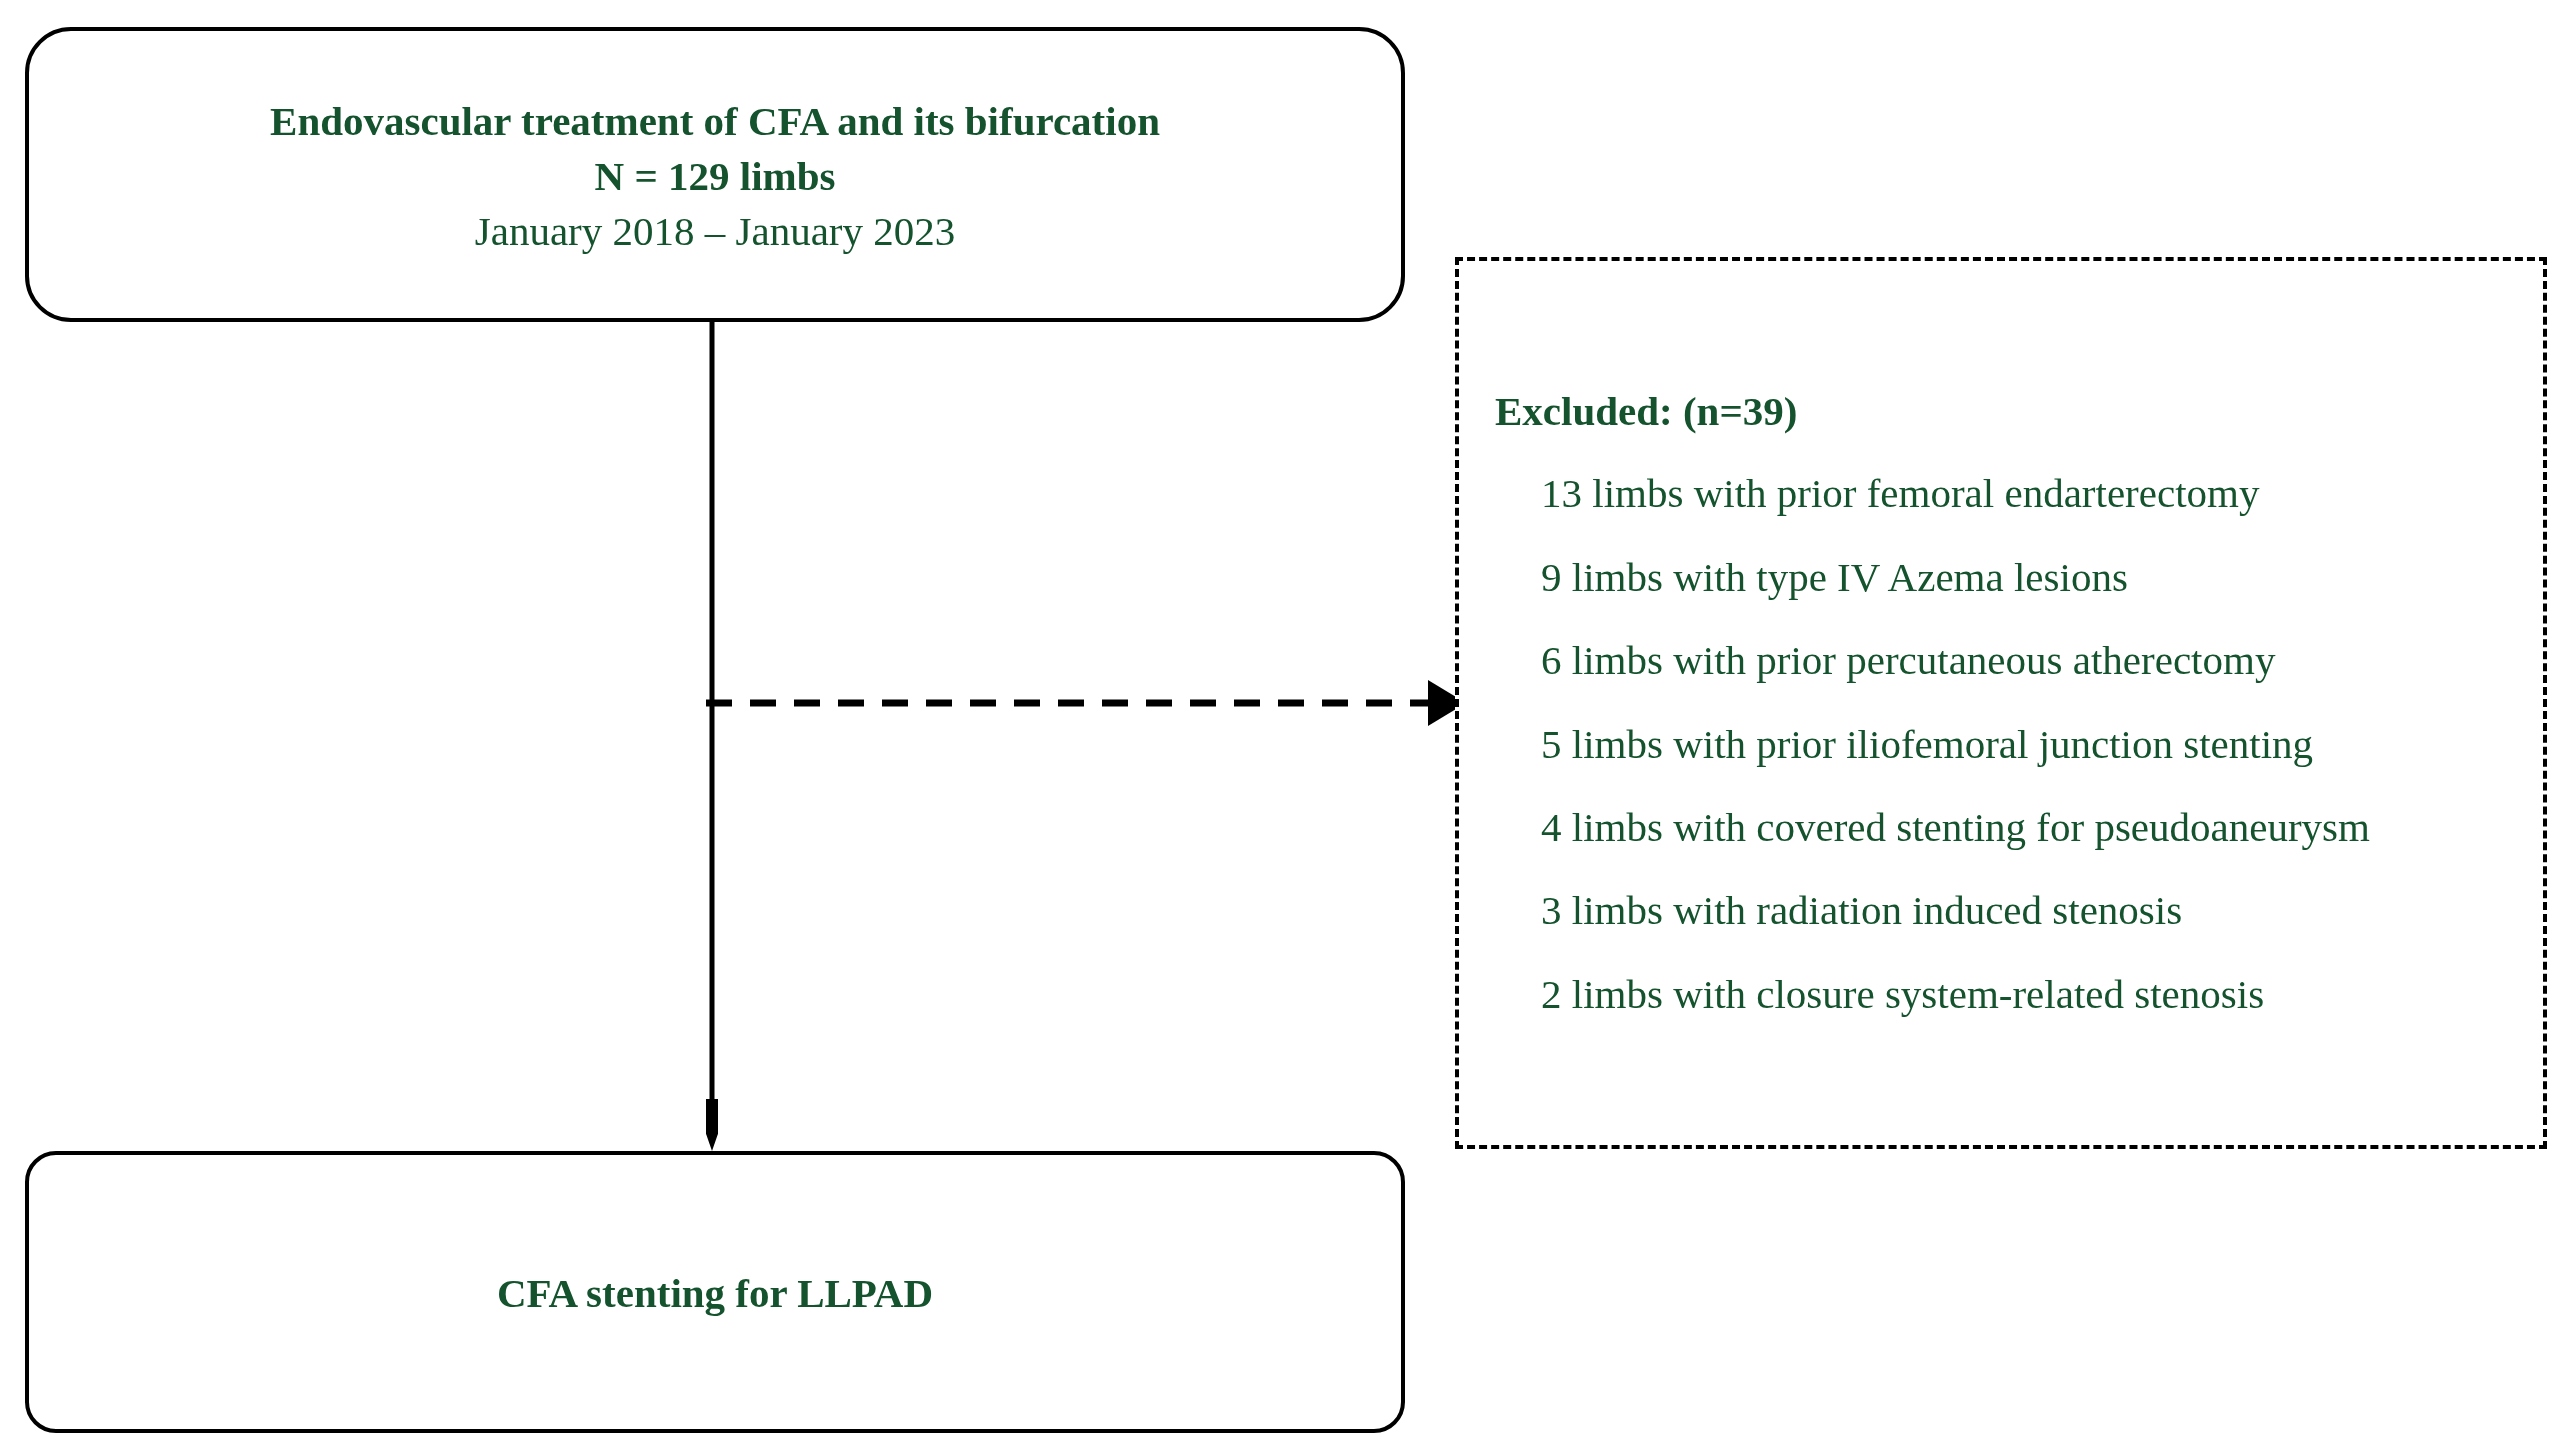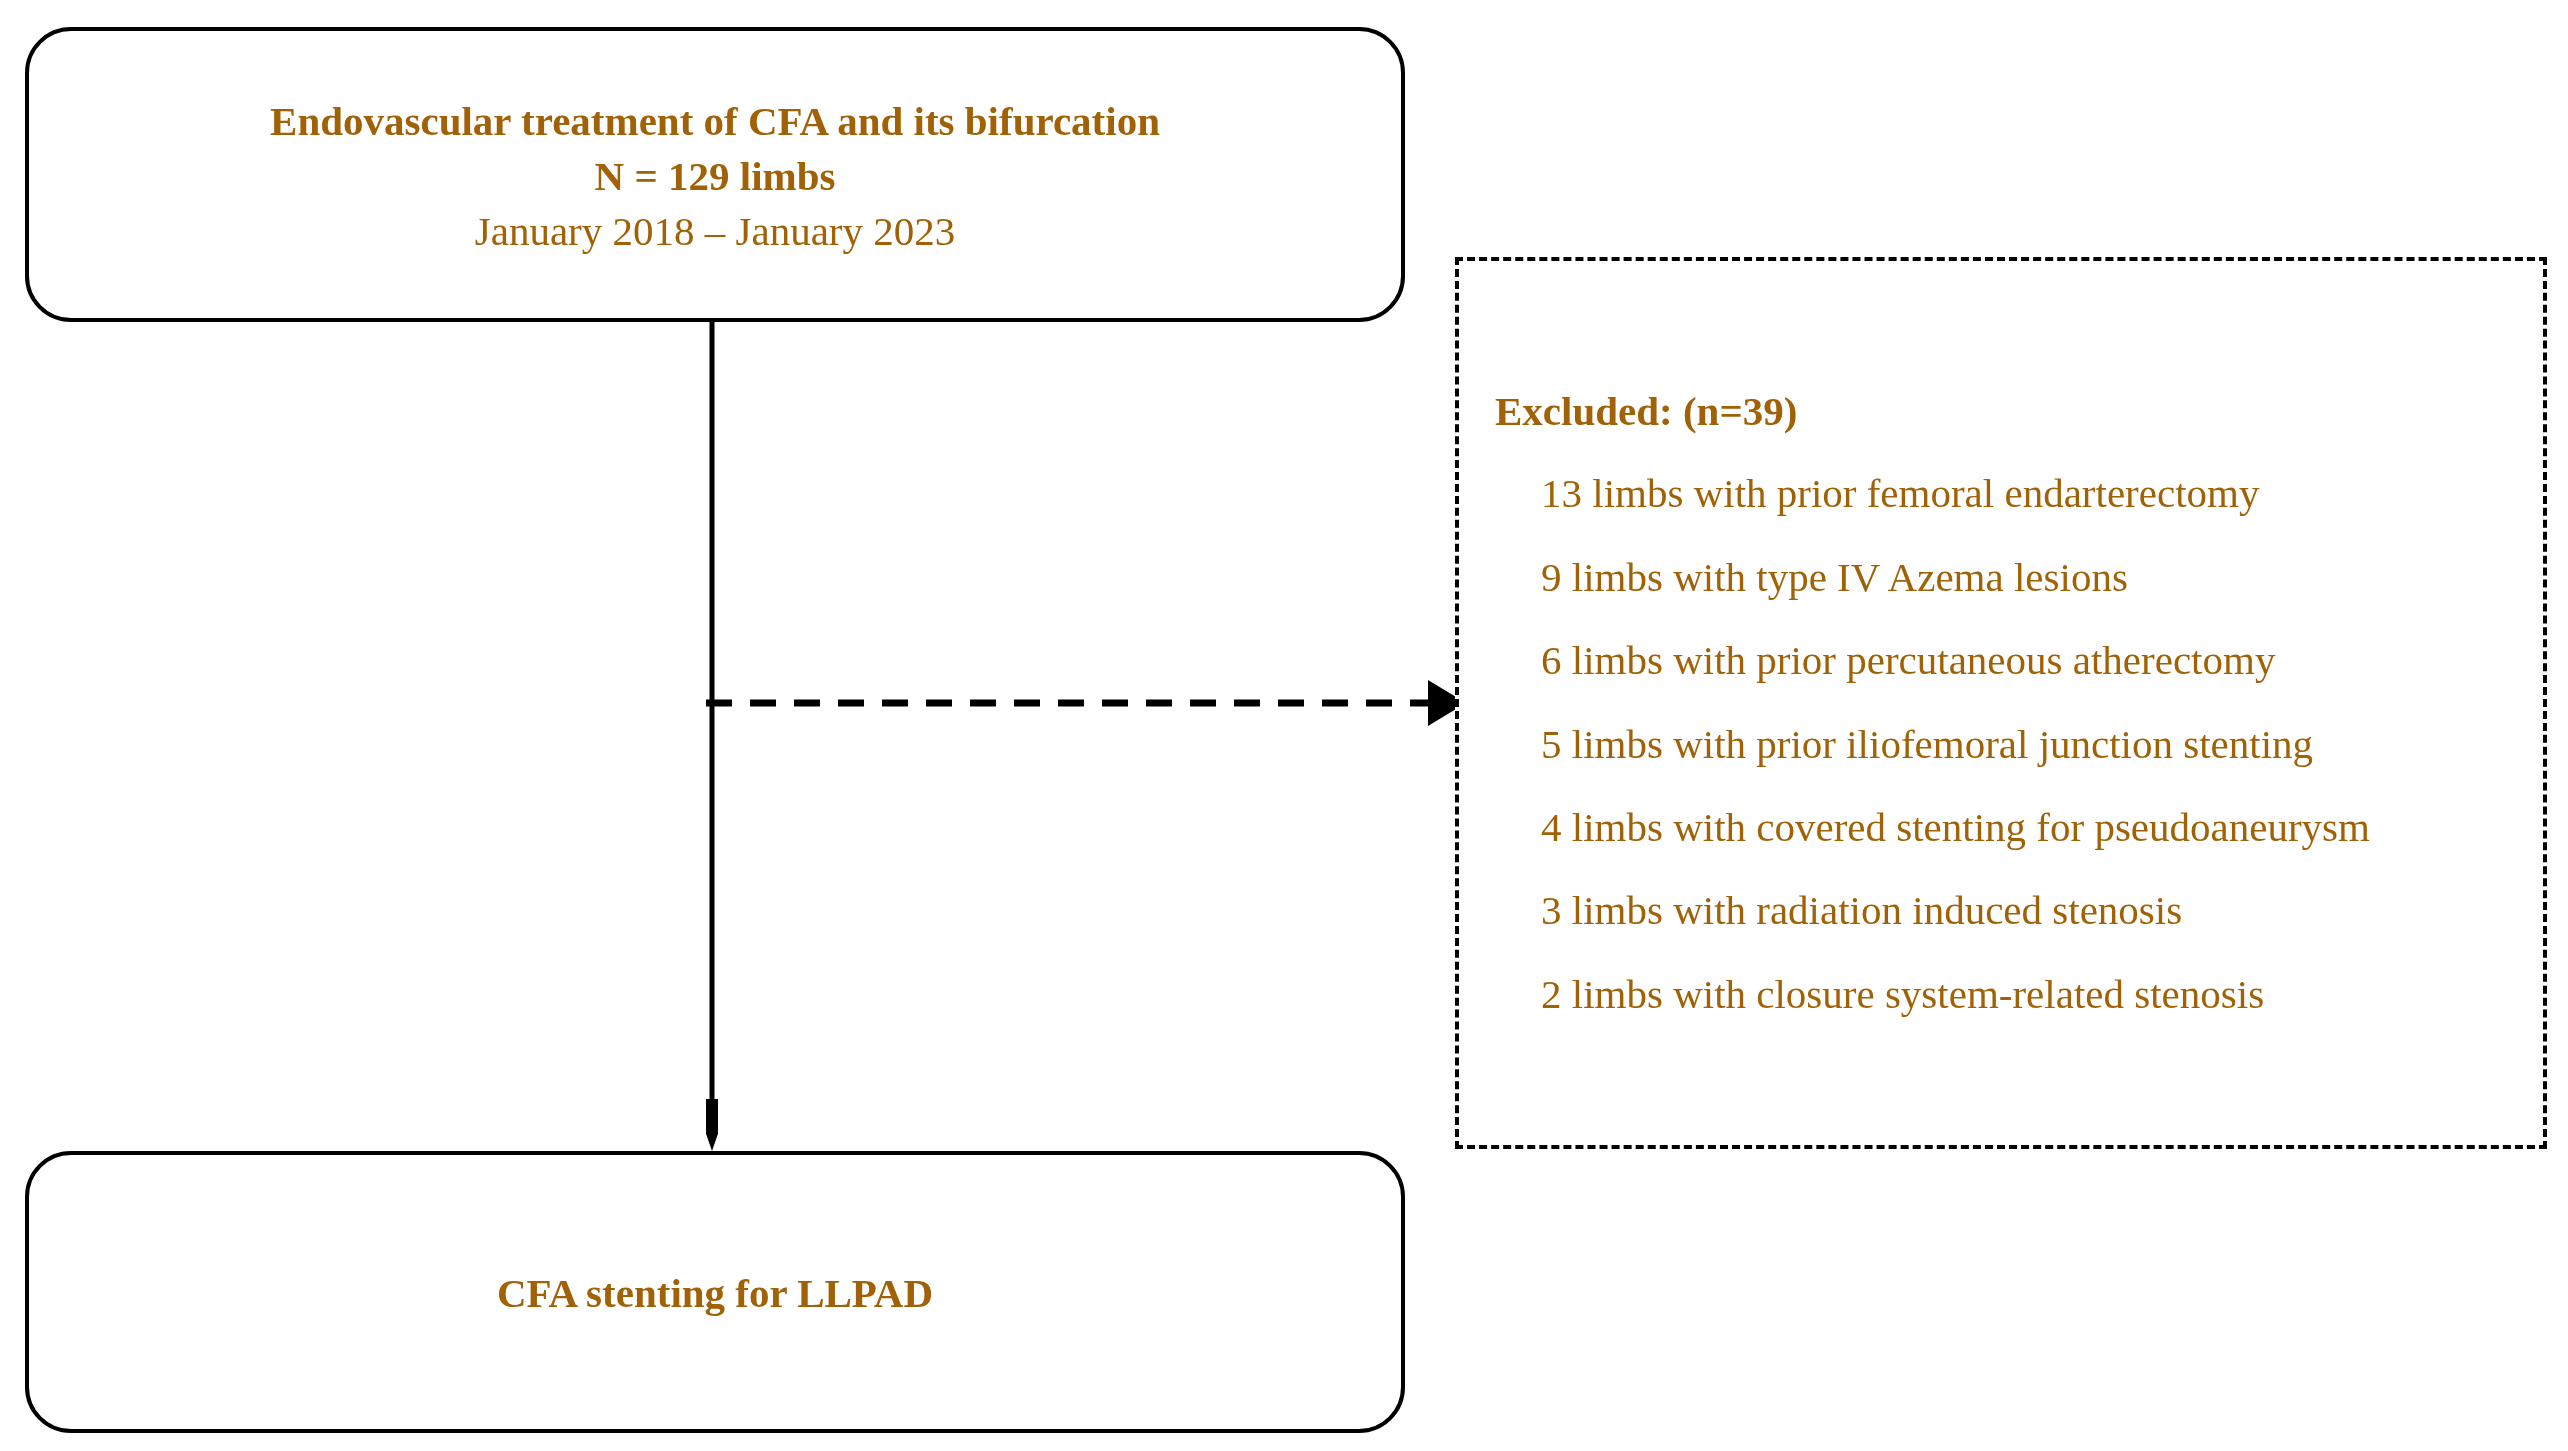--- a/index.html
+++ b/index.html
@@ -6,21 +6,21 @@
     margin: 0;
     padding: 0;
     background: #ffffff;
   }
   #canvas {
     position: relative;
     width: 2568px;
     height: 1451px;
     background: #ffffff;
     font-family: "Liberation Serif", "DejaVu Serif", serif;
-    color: #a16207;
+    color: #14532d;
     overflow: hidden;
   }
 
   
   .node-box {
     position: absolute;
     box-sizing: border-box;
     border: 4px solid #000000;
     border-radius: 46px;
     background: #ffffff;
@@ -46,20 +46,21 @@
   }
   #top-box .stack {
     margin-top: 4px;
   }
 
   #bottom-box {
     left: 25px;
     top: 1151px;
     width: 1380px;
     height: 282px;
+    border-radius: 31px;
   }
   #bottom-box .stack {
     margin-top: 2px;
   }
 
   
   #excluded-box {
     position: absolute;
     left: 1455px;
     top: 257px;

